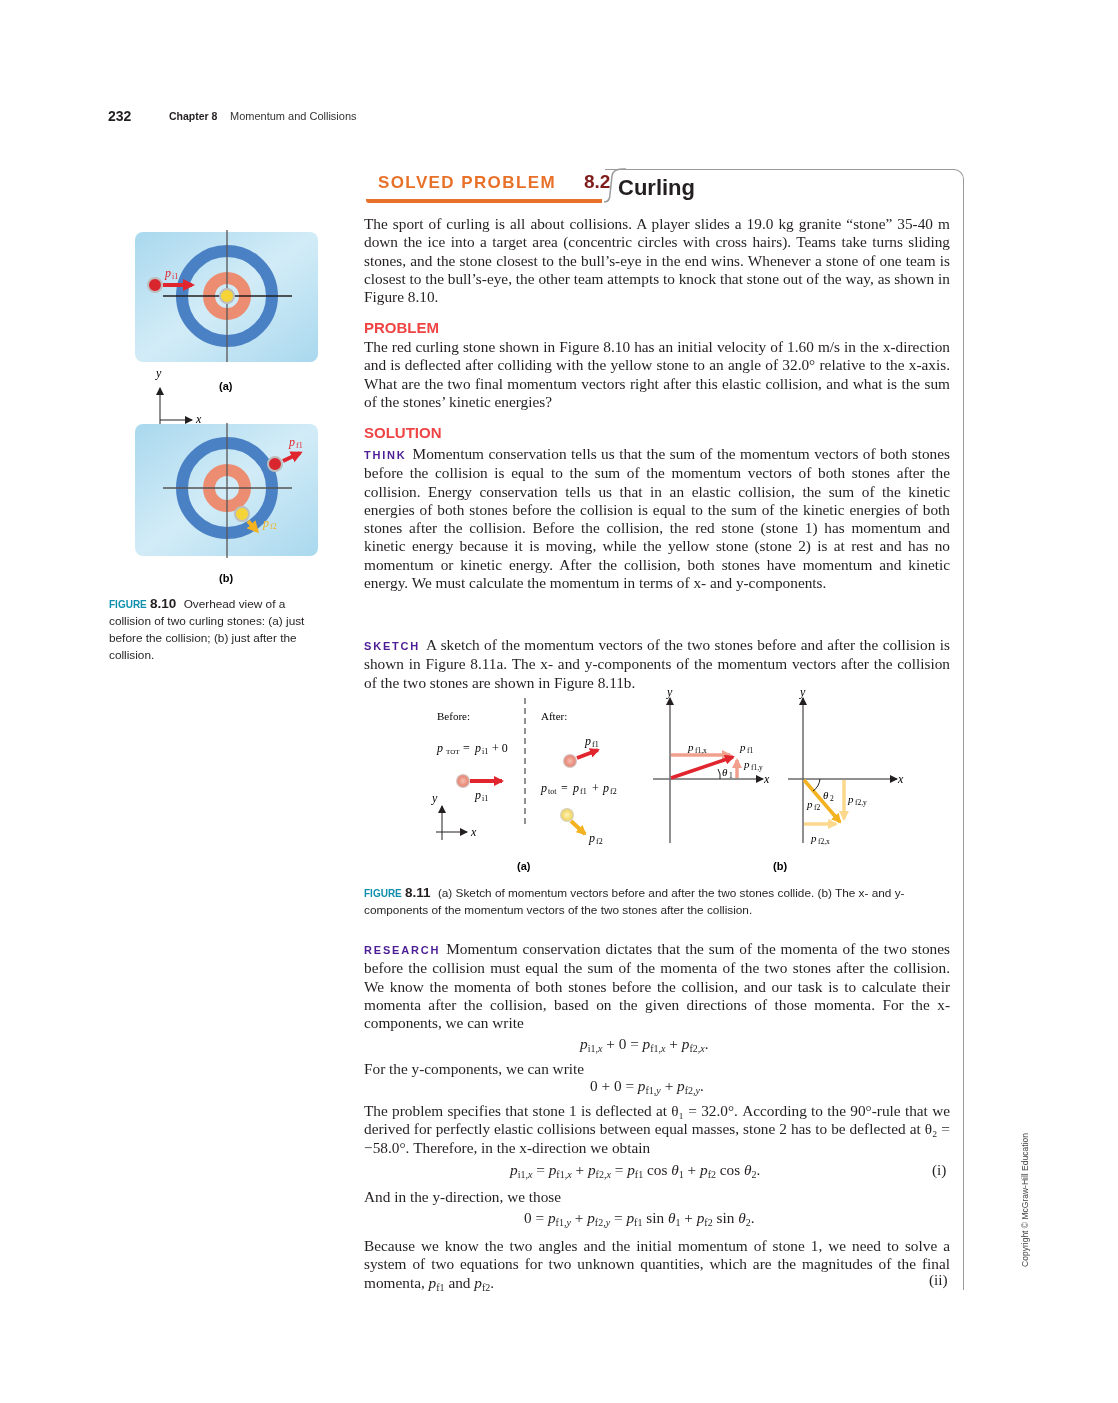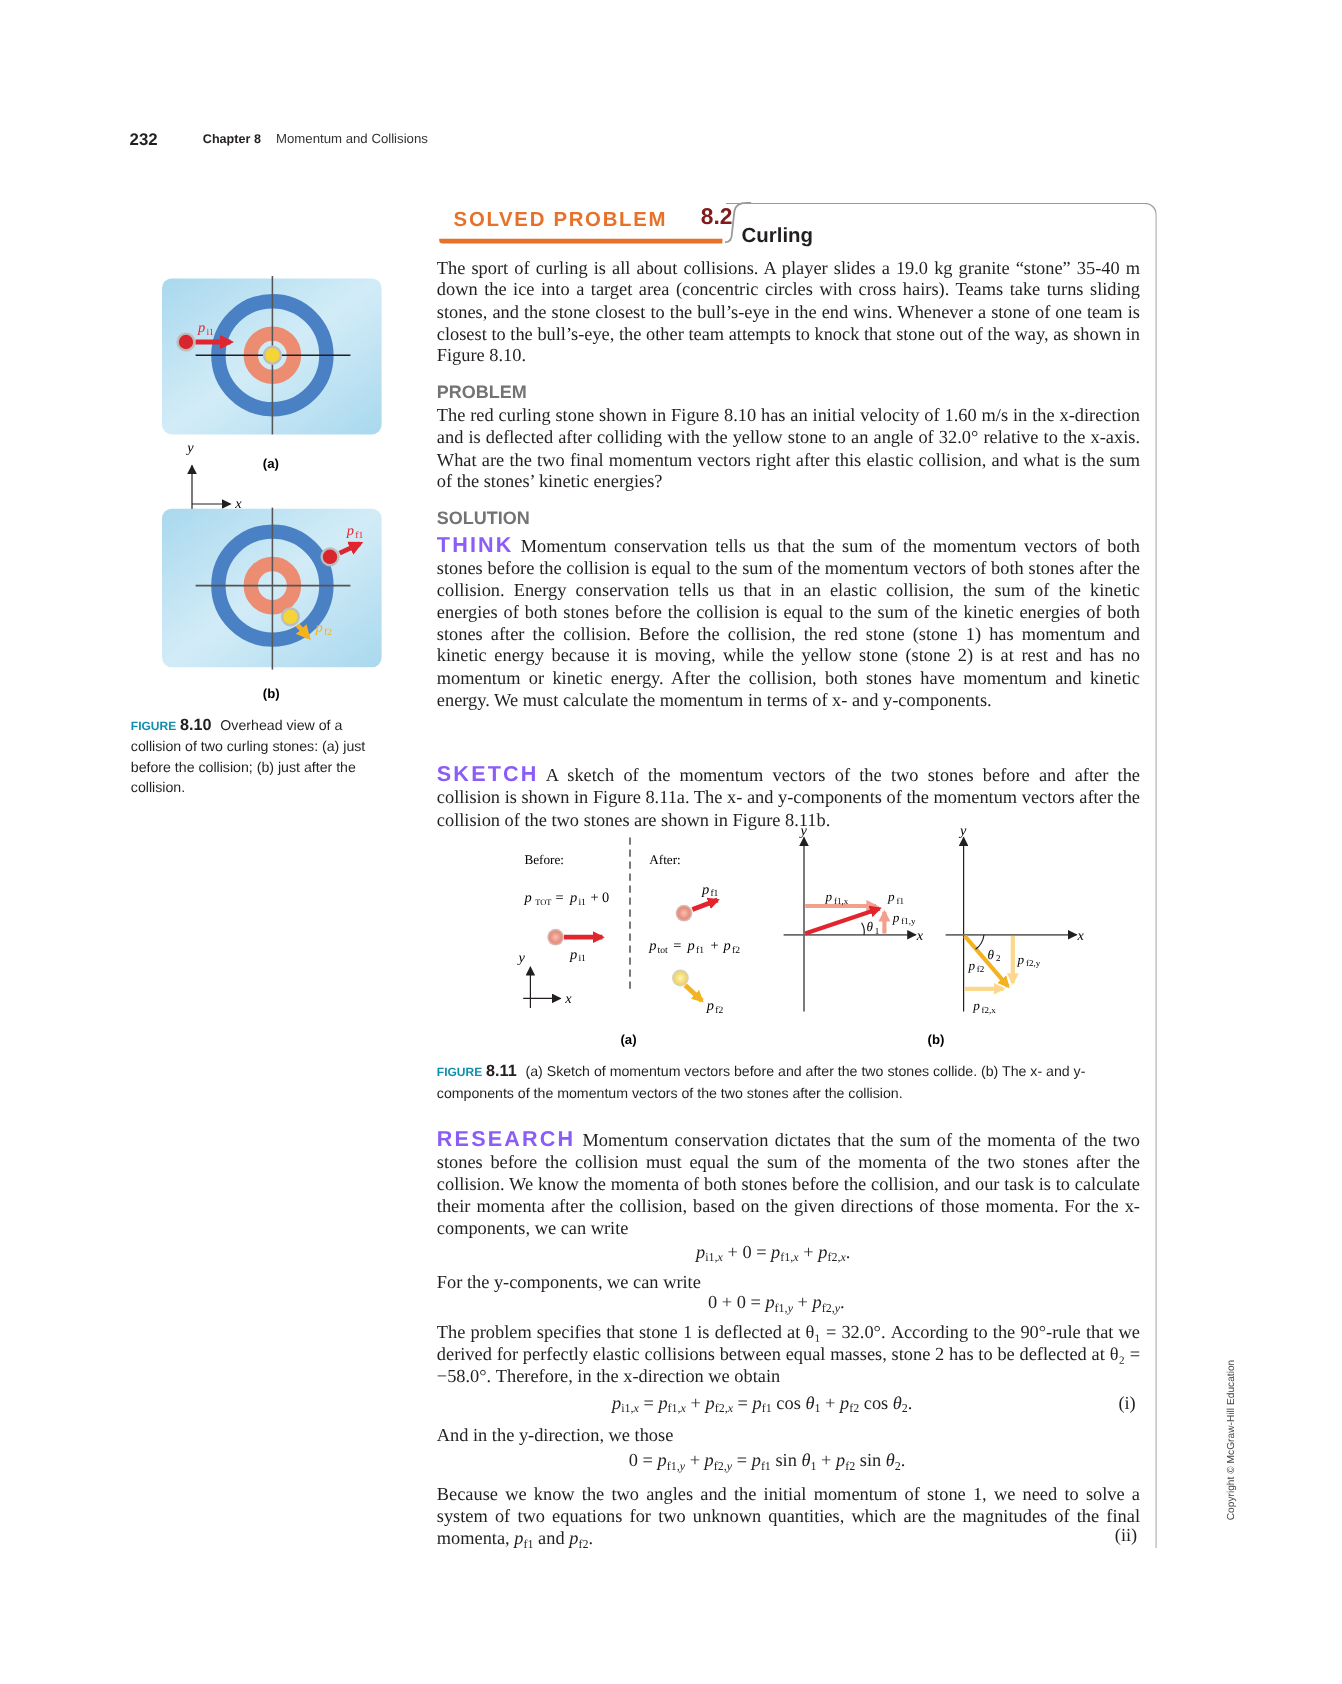--- a/index.html
+++ b/index.html
@@ -13,26 +13,26 @@
   .chap { left:169px; top:110px; font-size:10.5px; font-weight:bold; }
   .chaptitle { left:230px; top:110px; font-size:11px; color:#333; }
 
   
   .spbox { left:363px; top:169px; width:600px; height:1120px; border-top:1.5px solid #9a9a9a; border-right:1.5px solid #9a9a9a; border-top-right-radius:10px; }
   .sphead { left:363px; top:168px; width:242px; height:34px; background:#fff; }
   .sphead-bar { left:366px; top:199px; width:236px; height:4px; background:#e8712a; border-radius:0 0 0 3px; }
   .sp-label { left:378px; top:173px; font-size:17px; font-weight:bold; color:#e8712a; letter-spacing:1.4px; }
   .sp-num { left:584px; top:171px; font-size:19px; font-weight:bold; color:#7f1d1d; }
   .sp-tab { left:604px; top:168px; width:22px; height:36px; }
-  .sp-title { left:618px; top:175px; font-size:17px; font-weight:bold;margin-top:12px; }
+  .sp-title { left:618px; top:175px; font-size:22px; font-weight:bold; }
 
   .txt { font-size:15.3px; line-height:18.3px; text-align:justify; }
   .blk { left:364px; width:586px; }
-  .head-blue { font-size:15px; font-weight:bold; color:#737373; }
-  .kw { font-family:"Liberation Sans", sans-serif; font-weight:bold; color:#8b5cf6; letter-spacing:1.8px; font-size:18px; margin-right:6px; }
+  .head-blue { font-size:15px; font-weight:bold; color:#ef4444; }
+  .kw { font-family:"Liberation Sans", sans-serif; font-weight:bold; color:#4c1d95; letter-spacing:1.8px; font-size:11px; margin-right:6px; }
   i.v { font-style:italic; }
   .eq { font-size:15.3px; white-space:nowrap; }
   sub { font-size:10px; vertical-align:-3px; line-height:0;text-align:center; }
 
   
   .figcap { font-size:11.8px; line-height:17px; color:#231f20; }
   .figcap .fl { color:#0f8fae; font-weight:bold; font-size:10px; }
   .figcap .fn { color:#231f20; font-weight:bold; font-size:13.5px; margin-right:4px; }
 
   .copyright { left:945px; top:1195px; transform:rotate(-90deg); transform-origin:center; font-size:8.5px; color:#444; width:160px; text-align:center; }

